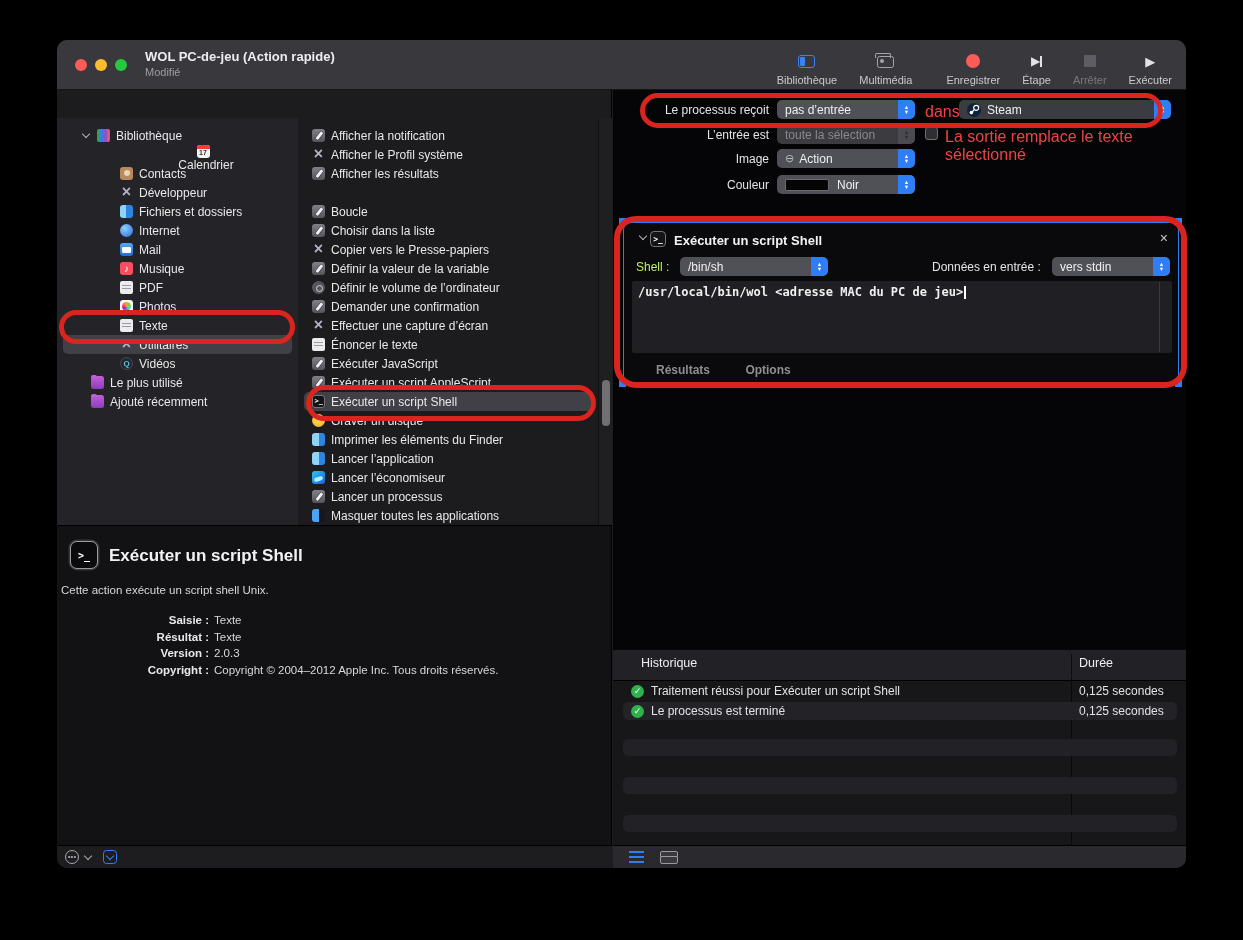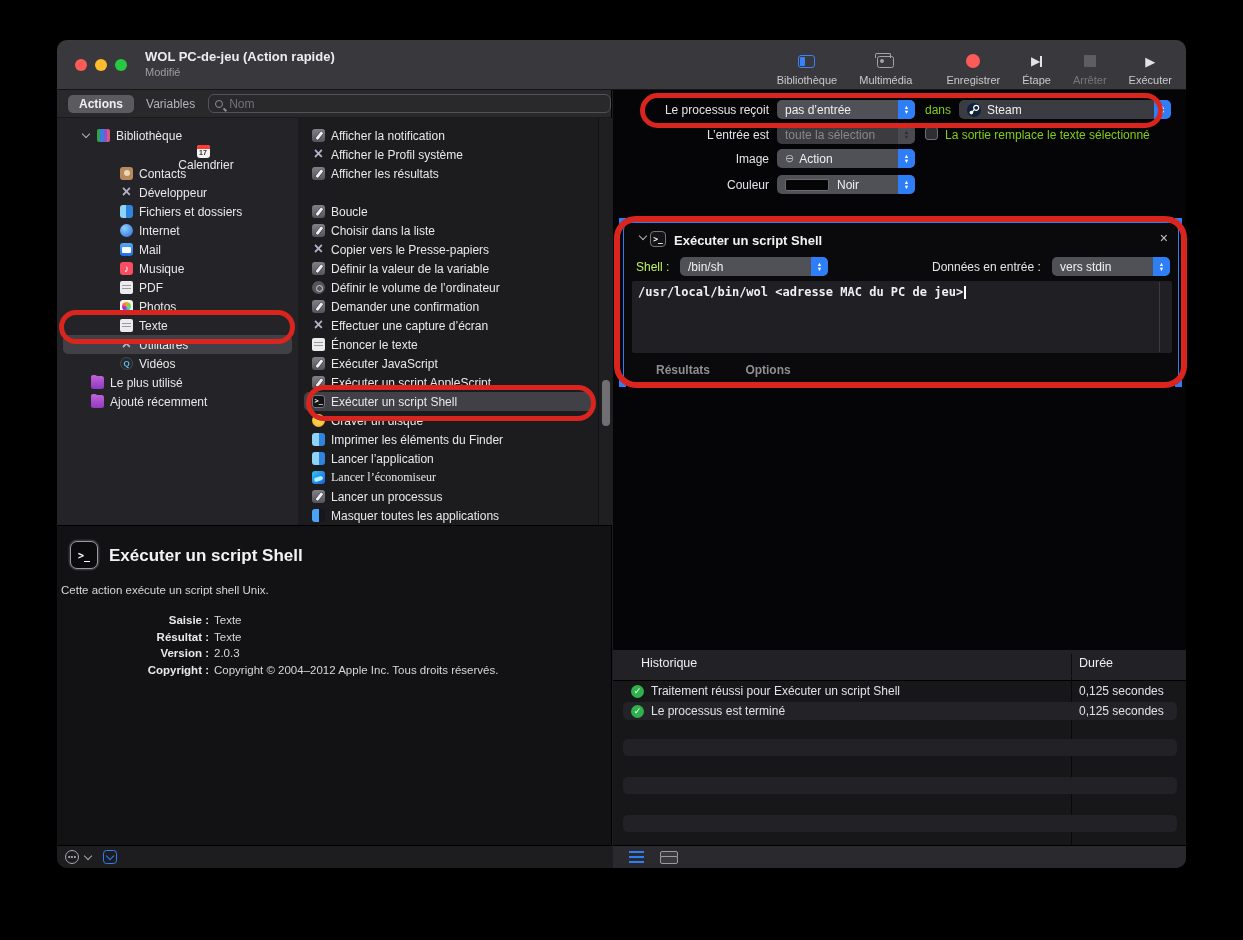--- a/index.html
+++ b/index.html
@@ -137,21 +137,21 @@
   .popup .grow { flex:1; }
   .stepper { width:17px; height:19px; margin-left:auto; background:#2e7ef7; border-radius:0 5px 5px 0;
              display:flex; flex-direction:column; align-items:center; justify-content:center; flex:none; }
   .stepper span { font-size:5.5px; line-height:5px; color:#fff; }
   .popup.disabled { background:#3b3b40; color:#88888e; }
   .popup.disabled .stepper { background:#4a4a50; }
   .popup.disabled .stepper span { color:#2c2c30; }
   .popup.darker { background:#3b3b42; }
   .checkbox { position:absolute; width:13px; height:13px; border-radius:3px; background:#2e2e33;
               border:1px solid #6d6d73; }
-  .cfg-text { position:absolute; font-size:12px; color:#84cc16; }
+  .cfg-text { position:absolute; font-size:16px; color:#ef4444; }
   .swatch { width:44px; height:12px; background:#050505; border:1px solid #6a6a70; border-radius:2px;
             margin-right:8px; flex:none; }
   .mini-action { color:#b9b9be; font-size:11px; margin-right:5px; }
 
   
   .ablock { position:absolute; left:10px; top:132px; width:556px; height:162px; background:#0a0a0c;
             border:1.5px solid #2e7ef7; border-radius:8px; }
   .ab-chevron { position:absolute; left:10px; top:13px; }
   .ab-icon { position:absolute; left:26px; top:8px; width:16px; height:16px; background:#141417;
              border:1px solid #74747a; border-radius:4px;
@@ -259,28 +259,20 @@
       <div class="tb-item">
         <div class="tb-ic">
             <div class="ic-run">▶</div>
           </div>
         <div class="tb-label">Exécuter</div>
       </div>
     </div>
   </div>
 
   <div class="left-col">
-    <div class="filterbar">
-      <div class="tab-pill">Actions</div>
-      <div class="tab-plain">Variables</div>
-      <div class="searchbox">
-        <div class="mag"></div>
-        <div class="search-ph">Nom</div>
-      </div>
-    </div>
     <div class="panes">
       <div class="sidebar" id="sidebar-pane">
           <div class="srow" style="top: 8px; padding-left: 14px;">
             <span class="chev"></span>
             <span class="icon13 i-library-books-icon"></span>
             <span>Bibliothèque</span>
           </div>
           <div class="srow" style="top: 27px; padding-left: 57px; flex-direction: column;">
             <span class="icon13 i-calendar-icon"></span>
             <span>Calendrier</span>
@@ -400,21 +392,21 @@
             <span>Graver un disque</span>
           </div>
           <div class="srow" style="top: 312px; padding-left: 8px;">
             <span class="icon13 i-finder-icon"></span>
             <span>Imprimer les éléments du Finder</span>
           </div>
           <div class="srow" style="top: 331px; padding-left: 8px;">
             <span class="icon13 i-finder-icon"></span>
             <span>Lancer l’application</span>
           </div>
-          <div class="srow" style="top: 350px; padding-left: 8px; font-family: Liberation Serif, serif;">
+          <div class="srow" style="top: 350px; padding-left: 8px;">
             <span class="icon13 i-screensaver-icon"></span>
             <span>Lancer l’économiseur</span>
           </div>
           <div class="srow" style="top: 369px; padding-left: 8px;">
             <span class="icon13 i-automator-robot-icon"></span>
             <span>Lancer un processus</span>
           </div>
           <div class="srow" style="top: 388px; padding-left: 8px;">
             <span class="icon13 i-hide-apps-icon"></span>
             <span>Masquer toutes les applications</span>

